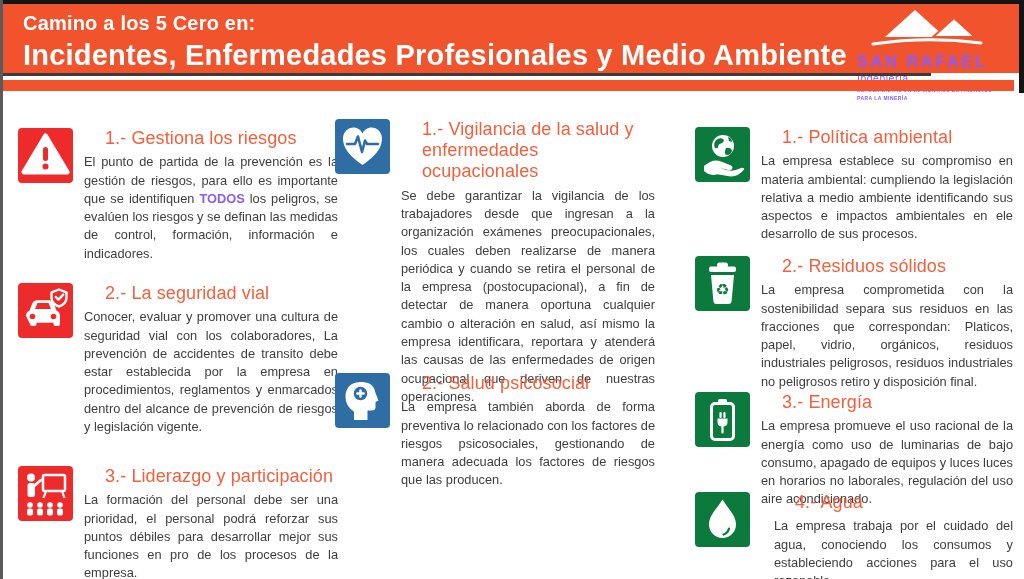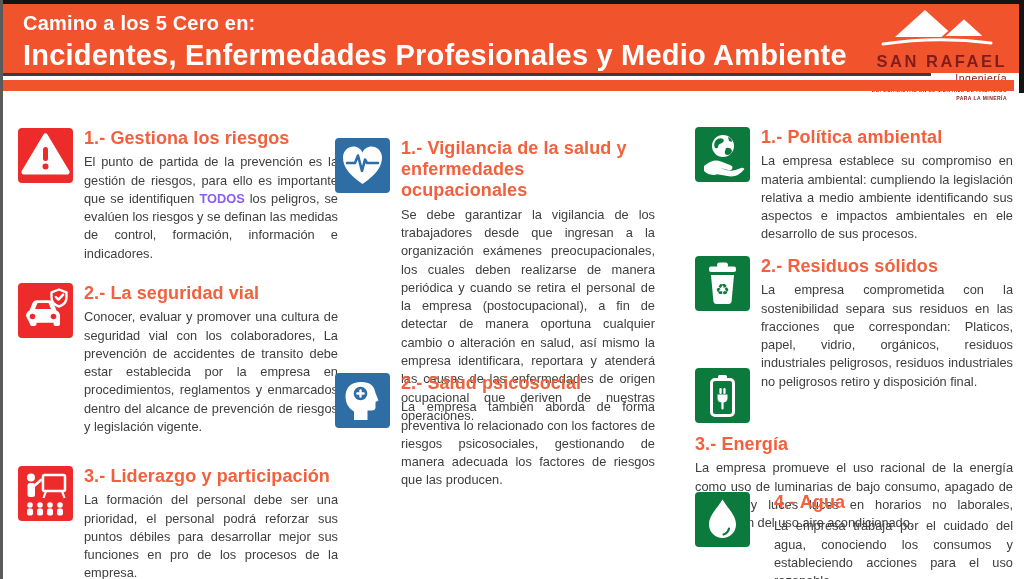--- a/index.html
+++ b/index.html
@@ -19,54 +19,54 @@
     background:#F1542C; color:#ffffff; padding:8px 0 0 20px;
   }
   .banner .t1 { font-size:20px;  font-weight:bold; letter-spacing:.2px; }
   .banner .t2 { font-size:29px; font-weight:bold; margin-top:4px; letter-spacing:.2px; }
 
   .divider-dark   { position:absolute; top:73px; left:3px; width:928px; height:3px; background:#3c3c3c; }
   .divider-orange { position:absolute; top:80px; left:3px; right:10px; height:11px; background:#F1542C; }
 
   .logo {
     position:absolute; top:5px; right:17px; width:150px;
-    text-align:right; color:#7f1d1d; line-height:1;
+    text-align:left; color:#8b5cf6; line-height:1;
   }
   .logo .company { font-size:16.5px; font-weight:bold; letter-spacing:2.5px; margin-top:1px; }
   .logo .division { font-size:10.5px; margin-top:3px; letter-spacing:.5px; }
   .logo .tagline { font-size:5px; font-weight:bold; margin-top:4px; letter-spacing:.45px; line-height:1.5; }
 
   .item { position:absolute; display:flex; gap:11px; }
   .icon-box {
     width:55px; height:55px; border-radius:4px; flex:none;
     display:flex; align-items:center; justify-content:center;
   }
   .red   { background:#ED2B2B; }
   .blue  { background:#2E6EA5; }
   .green { background:#0D7A3D; }
 
   .text-block { flex:1; }
   .title {
-    color:#F2603D; font-size:18px; font-weight:bold;
-    line-height:1.18; margin-bottom:4px; letter-spacing:.1px;
+    color:#F2603D; font-size:18px; font-weight:normal;
+    line-height:1.18; margin-bottom:4px; letter-spacing:.1px;margin-left:21px;
   }
   .body {
     font-size:12.8px; color:#3F3E3E; text-align:justify; line-height:1.43;
   }
   .body b { color:#8b5cf6; }
 
   
   #s1 { left:18px;  top:128px; width:320px; }
   #s2 { left:18px;  top:283px; width:320px; }
   #s3 { left:18px;  top:466px; width:320px; }
-  #h1 { left:335px; top:138px; width:320px; }
+  #h1 { left:335px; top:119px; width:320px; }
   #h2 { left:335px; top:373px; width:320px; }
   #e1 { left:695px; top:127px; width:318px;justify-content:flex-end; }
   #e2 { left:695px; top:256px; width:318px; }
-  #e3 { left:695px; top:368px; width:318px;flex-direction:column; }
+  #e3 { left:695px; top:392px; width:318px; }
   #e4 { left:695px; top:492px; width:318px;gap:24px; }
 </style>
 </head>
 <body>
 
 <div class="frame-top"></div>
 <div class="frame-left"></div>
 <div class="frame-right"></div>
 
 <div class="banner">

